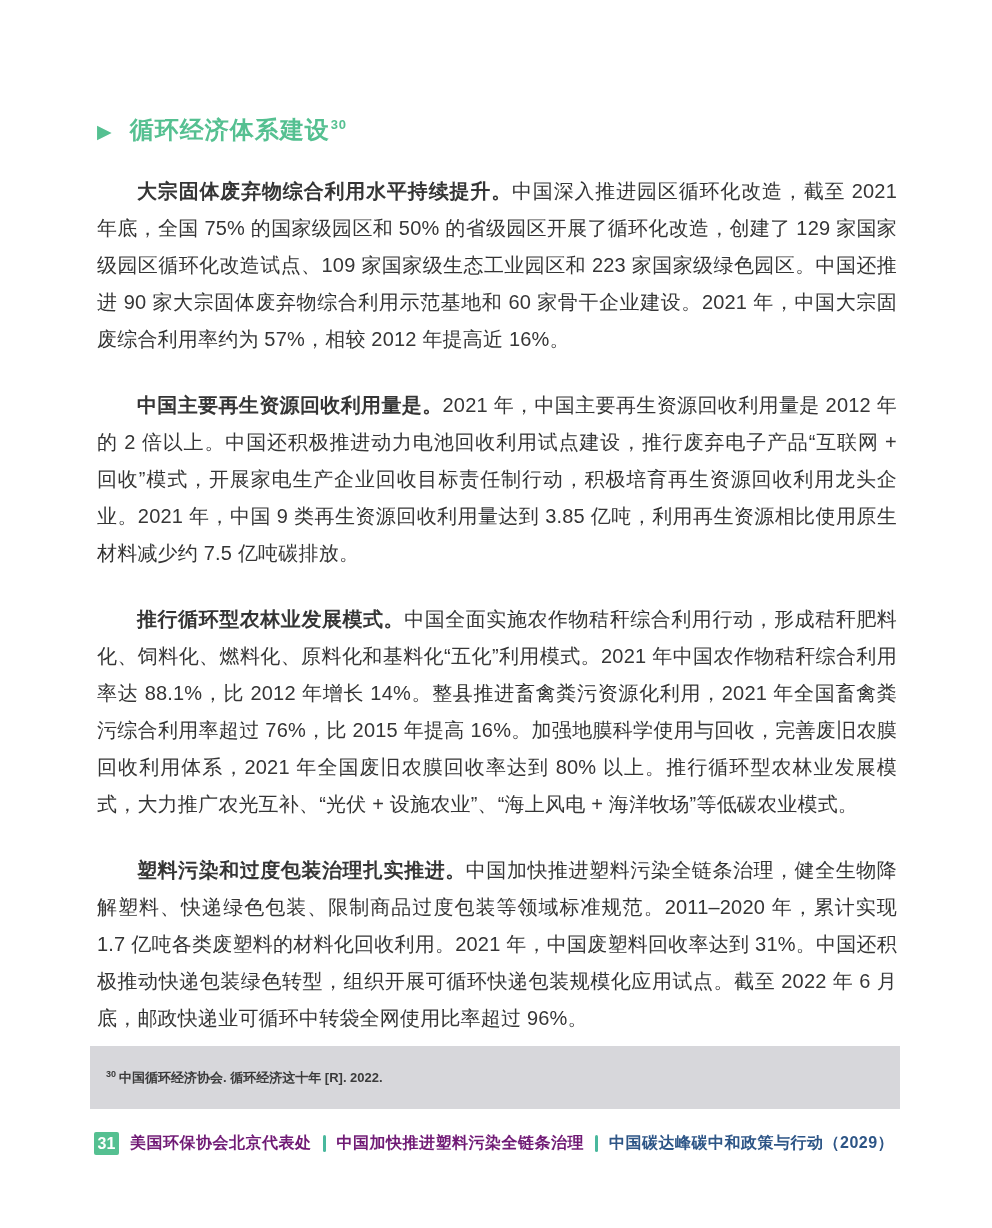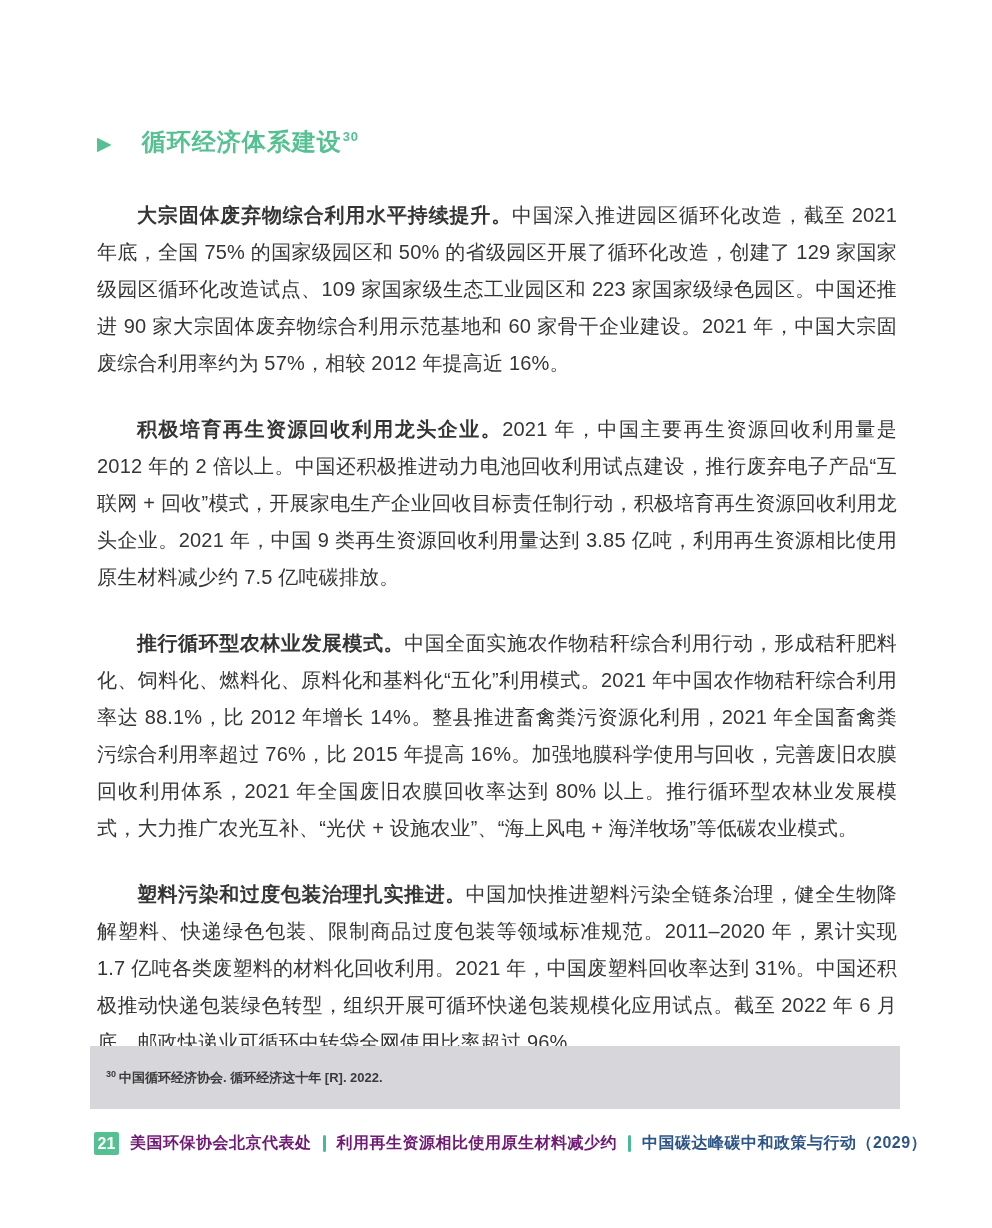--- a/index.html
+++ b/index.html
@@ -30,21 +30,21 @@
   }
   .tri {
     font-size: 19px;
     line-height: 1;
     transform: translateY(1px);
   }
   .section-title {
     font-size: 24px;
     font-weight: bold;
     letter-spacing: 1px;
-    margin: 16px;
+    margin: 4px;
     line-height: 1.2;
     text-align: center;
   }
   .section-title sup {
     font-size: 13px;
     font-weight: bold;
     margin-left: 1px;
   }
   .body-para {
     margin: 13px 0 29px 0;
@@ -129,34 +129,34 @@
 
   <div class="content">
 
     <div class="section-heading">
       <span class="tri">▶</span>
       <h1 class="section-title"><span>循环经济体系建设</span><sup>30</sup></h1>
     </div>
 
     <p class="body-para"><span class="lead">大宗固体废弃物综合利用水平持续提升。</span><span>中国深入推进园区循环化改造，截至 2021 年底，全国 75% 的国家级园区和 50% 的省级园区开展了循环化改造，创建了 129 家国家级园区循环化改造试点、109 家国家级生态工业园区和 223 家国家级绿色园区。中国还推进 90 家大宗固体废弃物综合利用示范基地和 60 家骨干企业建设。2021 年，中国大宗固废综合利用率约为 57%，相较 2012 年提高近 16%。</span></p>
 
-    <p class="body-para"><span class="lead">积极培育再生资源回收利用龙头企业。</span><span>2021 年，中国主要再生资源回收利用量是 2012 年的 2 倍以上。中国还积极推进动力电池回收利用试点建设，推行废弃电子产品“互联网 + 回收”模式，开展家电生产企业回收目标责任制行动，积极培育再生资源回收利用龙头企业。2021 年，中国 9 类再生资源回收利用量达到 3.85 亿吨，利用再生资源相比使用原生材料减少约 7.5 亿吨碳排放。</span></p>
+    <p class="body-para"><span class="lead">中国主要再生资源回收利用量是。</span><span>2021 年，中国主要再生资源回收利用量是 2012 年的 2 倍以上。中国还积极推进动力电池回收利用试点建设，推行废弃电子产品“互联网 + 回收”模式，开展家电生产企业回收目标责任制行动，积极培育再生资源回收利用龙头企业。2021 年，中国 9 类再生资源回收利用量达到 3.85 亿吨，利用再生资源相比使用原生材料减少约 7.5 亿吨碳排放。</span></p>
 
     <p class="body-para"><span class="lead">推行循环型农林业发展模式。</span><span>中国全面实施农作物秸秆综合利用行动，形成秸秆肥料化、饲料化、燃料化、原料化和基料化“五化”利用模式。2021 年中国农作物秸秆综合利用率达 88.1%，比 2012 年增长 14%。整县推进畜禽粪污资源化利用，2021 年全国畜禽粪污综合利用率超过 76%，比 2015 年提高 16%。加强地膜科学使用与回收，完善废旧农膜回收利用体系，2021 年全国废旧农膜回收率达到 80% 以上。推行循环型农林业发展模式，大力推广农光互补、“光伏 + 设施农业”、“海上风电 + 海洋牧场”等低碳农业模式。</span></p>
 
     <p class="body-para"><span class="lead">塑料污染和过度包装治理扎实推进。</span><span>中国加快推进塑料污染全链条治理，健全生物降解塑料、快递绿色包装、限制商品过度包装等领域标准规范。2011–2020 年，累计实现 1.7 亿吨各类废塑料的材料化回收利用。2021 年，中国废塑料回收率达到 31%。中国还积极推动快递包装绿色转型，组织开展可循环快递包装规模化应用试点。截至 2022 年 6 月底，邮政快递业可循环中转袋全网使用比率超过 96%。</span></p>
 
   </div>
 
   <div class="footnote-box">
     <p class="footnote-text"><sup>30</sup><span>中国循环经济协会. 循环经济这十年 [R]. 2022.</span></p>
   </div>
 
   <div class="footer">
-    <span class="page-badge">21</span>
+    <span class="page-badge">31</span>
     <span class="footer-org">美国环保协会北京代表处</span>
     <span class="footer-sep"></span>
-    <span class="footer-org">利用再生资源相比使用原生材料减少约</span>
+    <span class="footer-org">中国加快推进塑料污染全链条治理</span>
     <span class="footer-sep"></span>
     <span class="footer-report">中国碳达峰碳中和政策与行动（2029）</span>
   </div>
 
 </div>
 
 </body></html>

